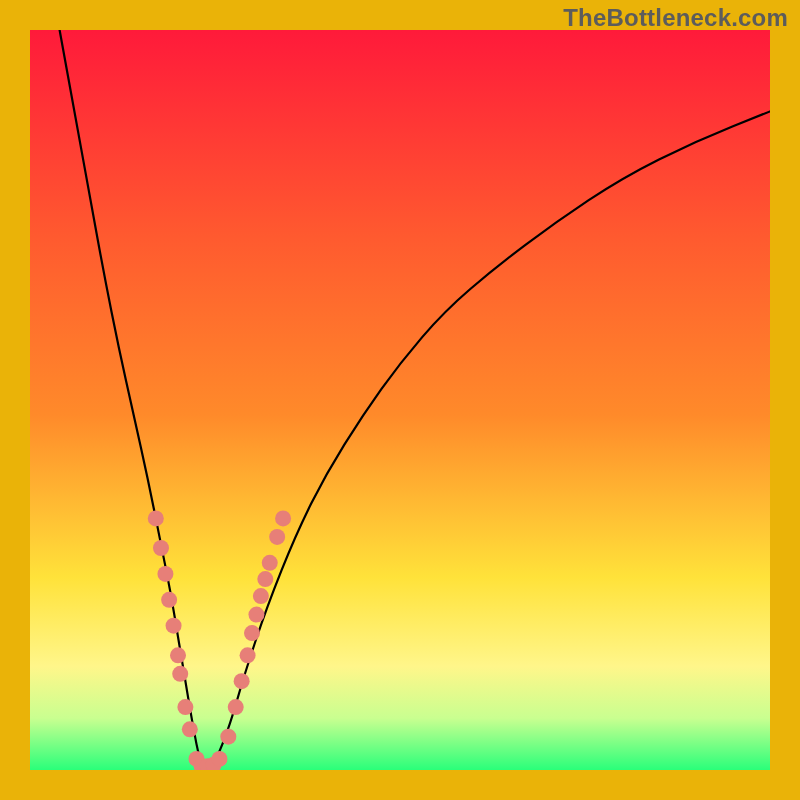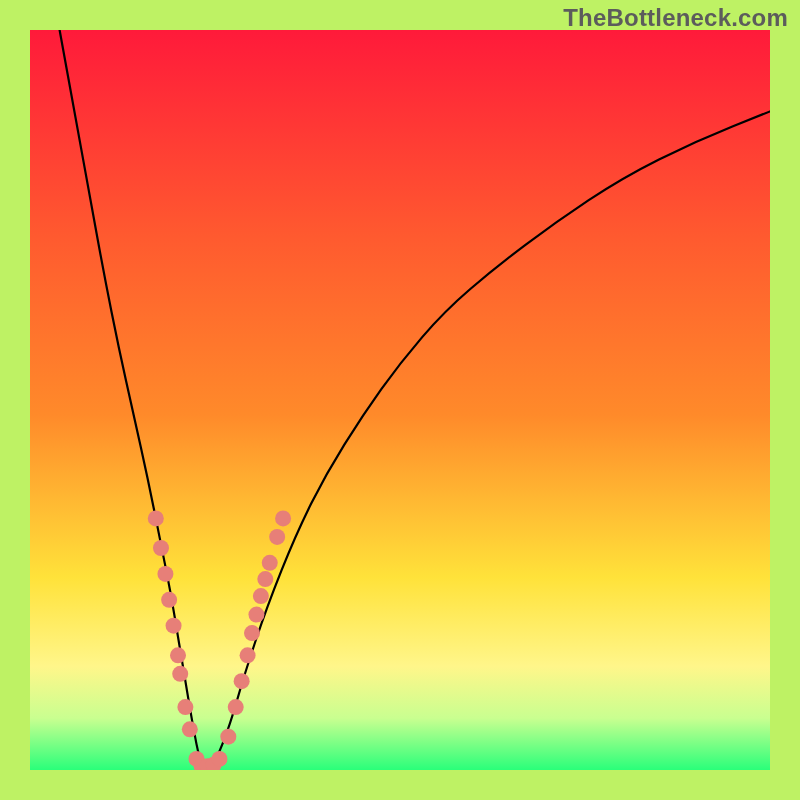--- a/index.html
+++ b/index.html
@@ -9,21 +9,21 @@
     height: 800px;
     background: #000;
     overflow: hidden;
   }
   .frame {
     position: absolute;
     left: 0;
     top: 0;
     width: 800px;
     height: 800px;
-    background: #bef264;
+    background: #eab308;
   }
   .plot-area {
     position: absolute;
     left: 30px;
     top: 30px;
     width: 740px;
     height: 740px;
   }
   .watermark {
     position: absolute;

